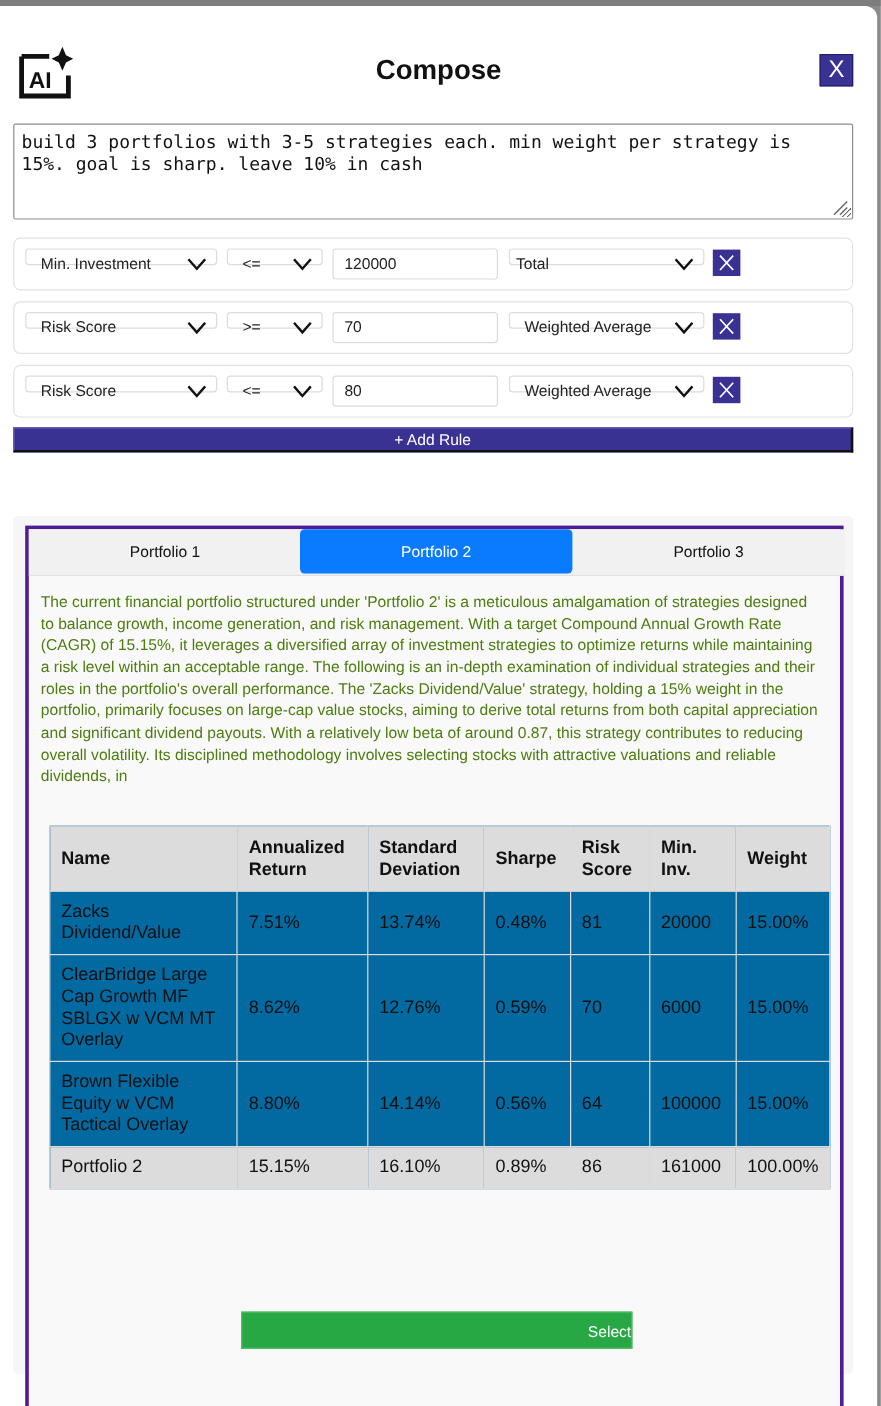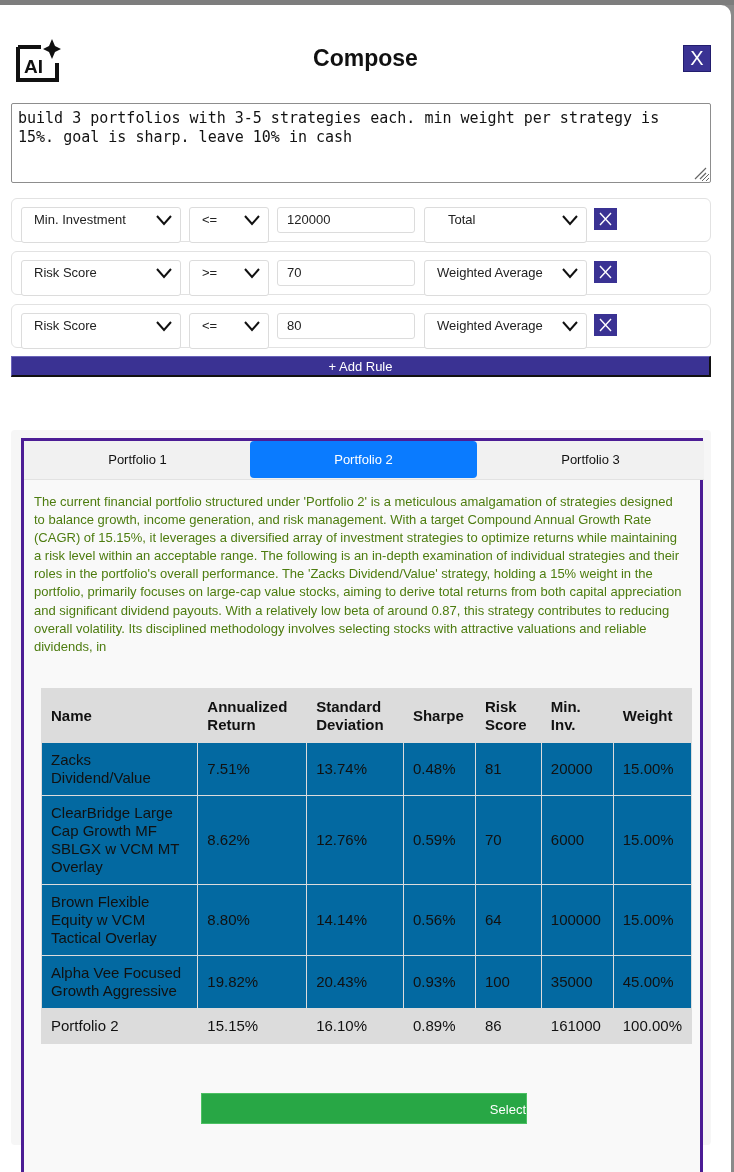--- a/index.html
+++ b/index.html
@@ -32,21 +32,21 @@
     font-family: "DejaVu Sans Mono", monospace; font-size: 15px; line-height: 19px;
     padding: 5px 6px; color: #111; resize: both; background: #fff;
     white-space: pre-wrap; overflow: hidden;
   }
   .resize-grip { position: absolute; left: 693px; top: 161px; width: 14px; height: 14px; }
   .rule {
     position: absolute; left: 11px; width: 700px; height: 44px; box-sizing: border-box;
     border: 1px solid #e2e2e2; border-radius: 6px; background: #fff;
   }
   .sel {
-    position: absolute; top: 8px; height: 36px; box-sizing: border-box;
+    position: absolute; top: 8px; height: 14px; box-sizing: border-box;
     border: 1px solid #dcdcdc; border-radius: 3px; background: #fff;
     font-size: 13px; color: #222; line-height: 24px; padding-left: 12px; cursor: pointer;
   }
   .sel .chev { position: absolute; right: 8px; top: 6px; width: 16px; height: 12px; }
   .val {
     position: absolute; top: 8px; height: 26px; box-sizing: border-box;
     border: 1px solid #dcdcdc; border-radius: 3px; background: #fff;
     font-size: 13px; color: #222; line-height: 24px; padding-left: 9px;
   }
   .rm-btn {
@@ -119,21 +119,21 @@
           <path d="M1 2 L8 10 L15 2" fill="none" stroke="#111" stroke-width="2"></path>
         </svg>
     </div>
     <div class="sel" style="left:177px;width:80px;">
       <span>&lt;=</span>
       <svg class="chev" viewBox="0 0 16 12">
           <path d="M1 2 L8 10 L15 2" fill="none" stroke="#111" stroke-width="2"></path>
         </svg>
     </div>
     <div class="val" style="left:265px;width:138px;">120000</div>
-    <div class="sel" style="left:412px;width:163px;padding-left:23px;">
+    <div class="sel" style="left:412px;width:163px;padding-left:5px;">
       <span>Total</span>
       <svg class="chev" viewBox="0 0 16 12">
           <path d="M1 2 L8 10 L15 2" fill="none" stroke="#111" stroke-width="2"></path>
         </svg>
     </div>
     <div class="rm-btn">
       <svg viewBox="0 0 23 22" width="23" height="22">
           <path d="M6 5 L17 17 M17 5 L6 17" stroke="#fff" stroke-width="1.4"></path>
         </svg>
     </div>
@@ -238,29 +238,20 @@
           </tr>
           <tr style="height:71px;">
             <td>Brown Flexible Equity w VCM Tactical Overlay</td>
             <td>8.80%</td>
             <td>14.14%</td>
             <td>0.56%</td>
             <td>64</td>
             <td>100000</td>
             <td>15.00%</td>
           </tr>
-          <tr style="height:53px;">
-            <td>Alpha Vee Focused Growth Aggressive</td>
-            <td>19.82%</td>
-            <td>20.43%</td>
-            <td>0.93%</td>
-            <td>100</td>
-            <td>35000</td>
-            <td>45.00%</td>
-          </tr>
           <tr class="total" style="height:35px;">
             <td>Portfolio 2</td>
             <td>15.15%</td>
             <td>16.10%</td>
             <td>0.89%</td>
             <td>86</td>
             <td>161000</td>
             <td>100.00%</td>
           </tr>
         </tbody>

